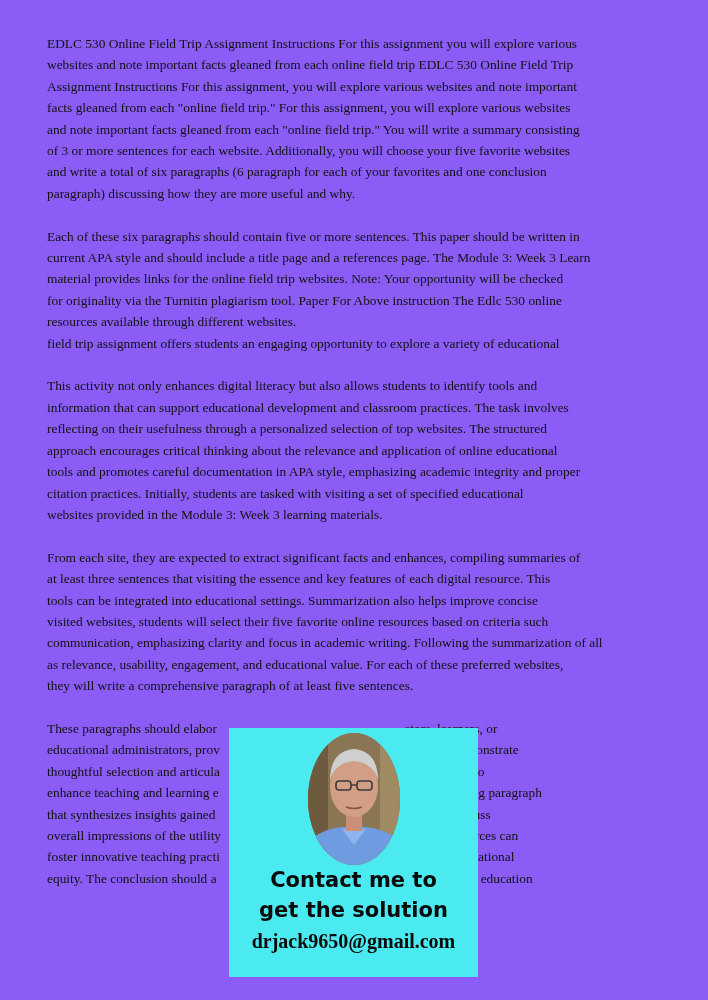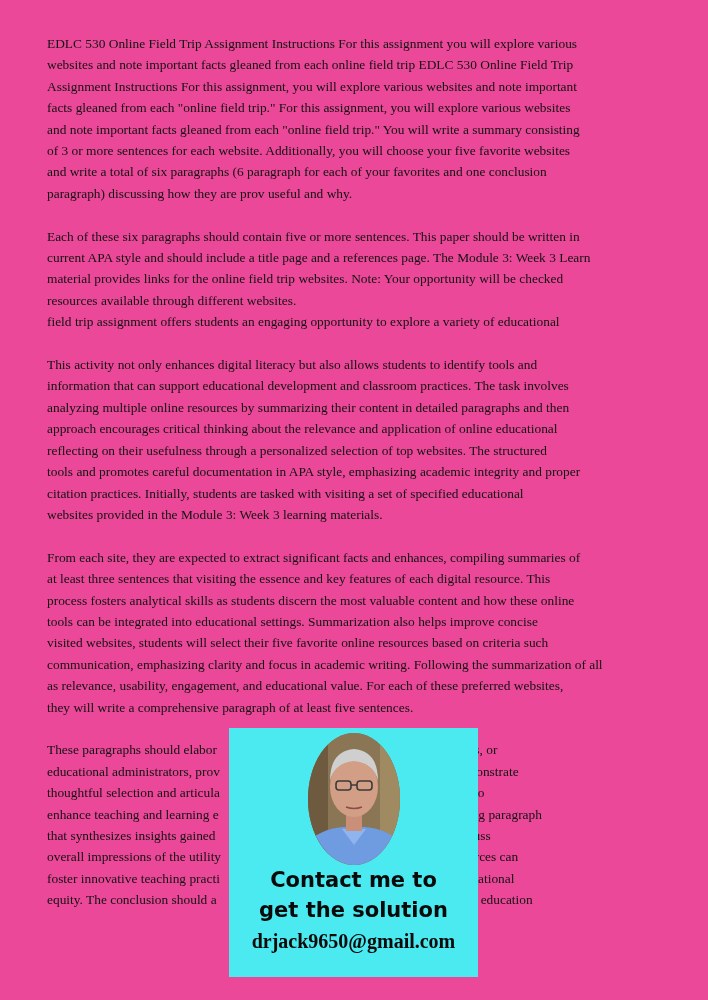--- a/index.html
+++ b/index.html
@@ -1,17 +1,17 @@
 <!DOCTYPE html>
 <html><head>
   <meta charset="utf-8">
   <style>
     html, body { margin: 0; padding: 0; background: #ffffff; }
     body { width: 708px; height: 1000px; position: relative; overflow: hidden; }
-    .page { position: absolute; left: 0; top: 0; width: 708px; height: 1000px; background: #ec4899; }
+    .page { position: absolute; left: 0; top: 0; width: 708px; height: 1000px; background: #8b5cf6; }
     .doc { position: absolute; left: 47px; top: 33px; width: 620px; font-family: "Liberation Serif", "DejaVu Serif", serif; font-size: 13.4px; line-height: 21.4px; color: #111; }
     .para { margin: 0 0 21.4px 0; }
     .line { display: block; white-space: nowrap; }
     .promo { position: absolute; left: 229px; top: 728px; width: 249px; height: 249px; background: #4beaf0; display: flex; flex-direction: column; align-items: center; }
     .avatar { margin-top: 5px; width: 92px; height: 132px; border-radius: 50%; overflow: hidden; position: relative; background: #8d7a5c; }
     .avatar svg { width: 100%; height: 100%; display: block; }
     .promo-title { font-family: "DejaVu Sans", "Liberation Sans", sans-serif; font-weight: bold; font-size: 21px; line-height: 30px; color: #0a0a0a; text-align: center; }
     .promo-email { margin-top: 4px; font-family: "Liberation Serif", "DejaVu Serif", serif; font-weight: bold; font-size: 20px; line-height: 24px; color: #0a0a0a; text-align: right; }
   </style>
 </head>
@@ -20,43 +20,42 @@
 <div class="page">
   <div class="doc">
     <p class="para">
       <span class="line">EDLC 530 Online Field Trip Assignment Instructions For this assignment you will explore various</span>
       <span class="line">websites and note important facts gleaned from each online field trip EDLC 530 Online Field Trip</span>
       <span class="line">Assignment Instructions For this assignment, you will explore various websites and note important</span>
       <span class="line">facts gleaned from each "online field trip." For this assignment, you will explore various websites</span>
       <span class="line">and note important facts gleaned from each "online field trip." You will write a summary consisting</span>
       <span class="line">of 3 or more sentences for each website. Additionally, you will choose your five favorite websites</span>
       <span class="line">and write a total of six paragraphs (6 paragraph for each of your favorites and one conclusion</span>
-      <span class="line">paragraph) discussing how they are prov useful and why.</span>
+      <span class="line">paragraph) discussing how they are more useful and why.</span>
     </p>
     <p class="para">
       <span class="line">Each of these six paragraphs should contain five or more sentences. This paper should be written in</span>
       <span class="line">current APA style and should include a title page and a references page. The Module 3: Week 3 Learn</span>
       <span class="line">material provides links for the online field trip websites. Note: Your opportunity will be checked</span>
+      <span class="line">for originality via the Turnitin plagiarism tool. Paper For Above instruction The Edlc 530 online</span>
       <span class="line">resources available through different websites.</span>
       <span class="line">field trip assignment offers students an engaging opportunity to explore a variety of educational</span>
     </p>
     <p class="para">
       <span class="line">This activity not only enhances digital literacy but also allows students to identify tools and</span>
       <span class="line">information that can support educational development and classroom practices. The task involves</span>
-      <span class="line">analyzing multiple online resources by summarizing their content in detailed paragraphs and then</span>
+      <span class="line">reflecting on their usefulness through a personalized selection of top websites. The structured</span>
       <span class="line">approach encourages critical thinking about the relevance and application of online educational</span>
-      <span class="line">reflecting on their usefulness through a personalized selection of top websites. The structured</span>
       <span class="line">tools and promotes careful documentation in APA style, emphasizing academic integrity and proper</span>
       <span class="line">citation practices. Initially, students are tasked with visiting a set of specified educational</span>
       <span class="line">websites provided in the Module 3: Week 3 learning materials.</span>
     </p>
     <p class="para">
       <span class="line">From each site, they are expected to extract significant facts and enhances, compiling summaries of</span>
       <span class="line">at least three sentences that visiting the essence and key features of each digital resource. This</span>
-      <span class="line">process fosters analytical skills as students discern the most valuable content and how these online</span>
       <span class="line">tools can be integrated into educational settings. Summarization also helps improve concise</span>
       <span class="line">visited websites, students will select their five favorite online resources based on criteria such</span>
       <span class="line">communication, emphasizing clarity and focus in academic writing. Following the summarization of all</span>
       <span class="line">as relevance, usability, engagement, and educational value. For each of these preferred websites,</span>
       <span class="line">they will write a comprehensive paragraph of at least five sentences.</span>
     </p>
     <p class="para">
       <span class="line" style="white-space:pre">These paragraphs should elabor                                                        ators, learners, or</span>
       <span class="line" style="white-space:pre">educational administrators, prov                                                      goal is to demonstrate</span>
       <span class="line" style="white-space:pre">thoughtful selection and articula                                                     each resource to</span>

